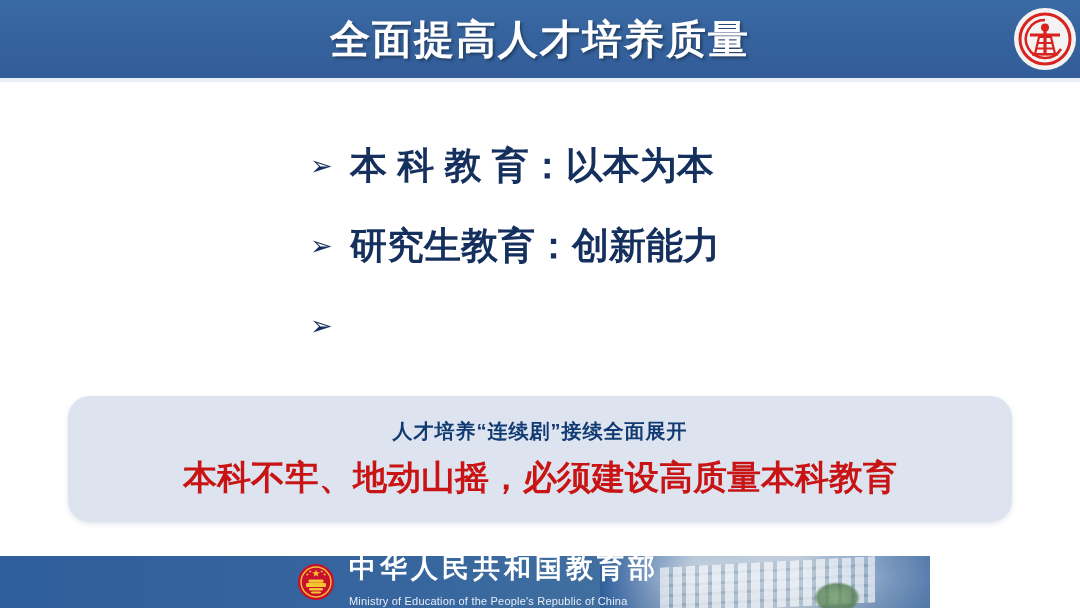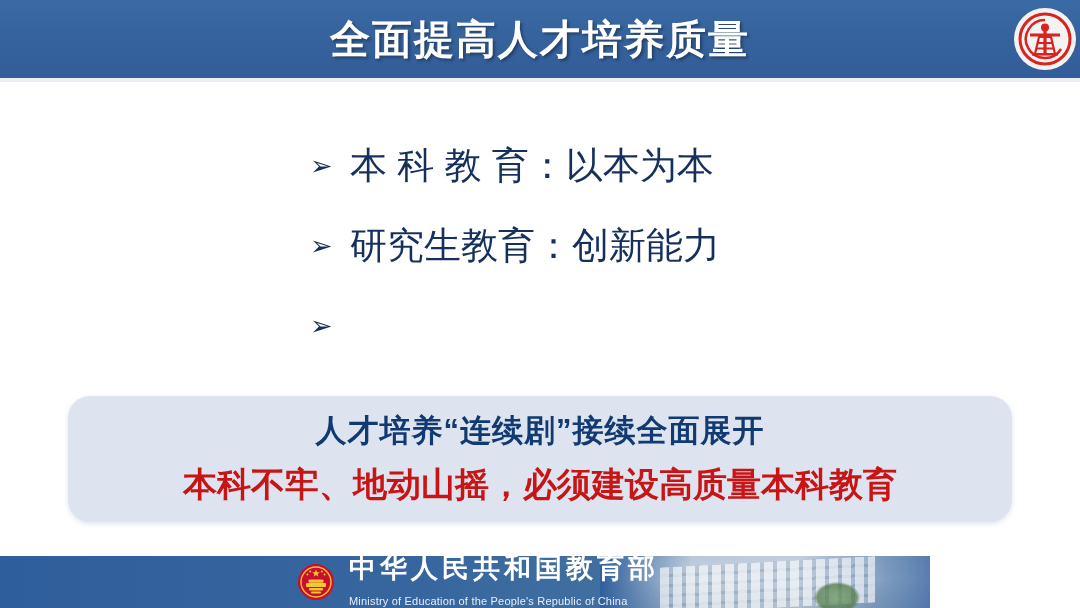--- a/index.html
+++ b/index.html
@@ -79,21 +79,21 @@
   .bullet-marker {
     width: 40px;
     flex: 0 0 40px;
     color: #16305e;
     font-size: 27px;
     line-height: 1;
     display: block;
   }
   .bullet-text {
     font-size: 37px;
-    font-weight: normal;
+    font-weight: bold;
     color: #16305e;
     white-space: nowrap;
     line-height: 1.1;
   }
 
   
   .callout {
     position: absolute;
     left: 68px;
     top: 396px;
@@ -101,21 +101,21 @@
     height: 126px;
     background: #dde4ef;
     border-radius: 22px;
     box-shadow: 0 2px 5px rgba(120,135,160,0.22);
     display: flex;
     flex-direction: column;
     align-items: center;
     justify-content: center;
   }
   .callout-line-1 {
-    font-size: 31px;
+    font-size: 20px;
     font-weight: bold;
     color: #123a72;
     letter-spacing: 1px;
     white-space: nowrap;
     margin-bottom: 10px;
   }
   .callout-line-2 {
     font-size: 34px;
     font-weight: bold;
     color: #c81414;

